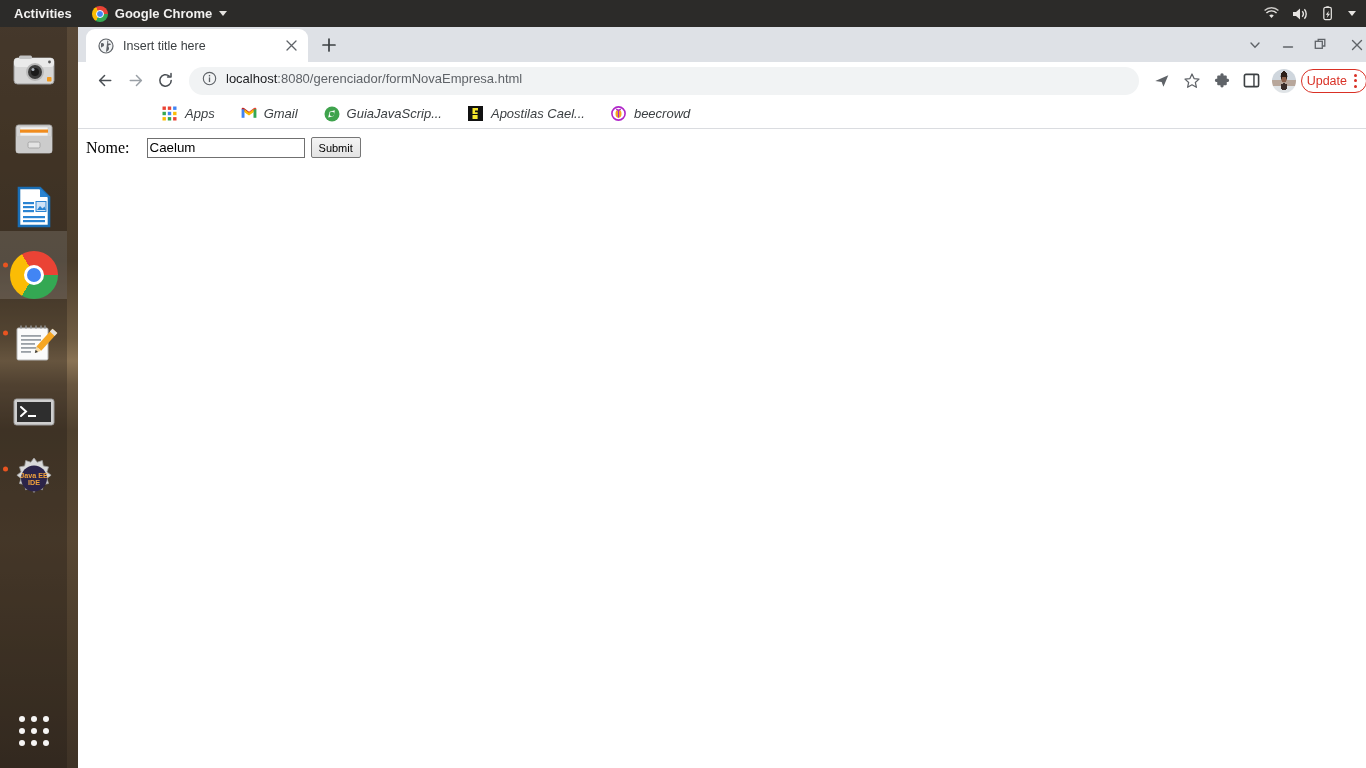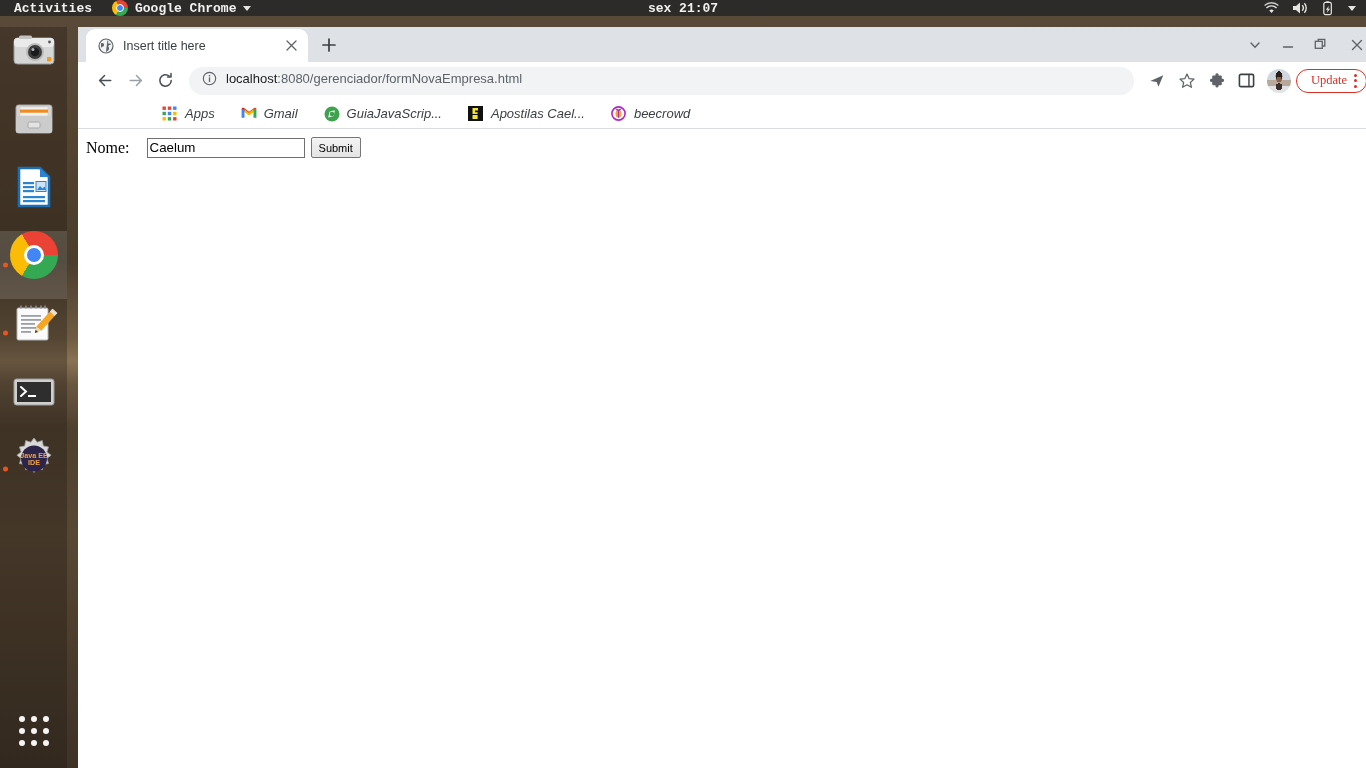--- a/index.html
+++ b/index.html
@@ -20,27 +20,26 @@
     background:
       linear-gradient(to bottom,
         #5a4a39 0%, #53432f 18%, #4b3d2c 34%,
         #6f5c42 44%, #8a7354 47%, #6a5740 50%,
         #4e402e 56%, #584733 70%, #4a3c2b 86%, #3e3226 100%);
   }
 
   
   #topbar {
     position: absolute; top: 0; left: 0;
-    width: 1366px; height: 16px;
+    width: 1366px; height: 27px;
     background: #2c2b29;
     color: #ffffff;
     display: flex; align-items: center;
     font-size: 13px; font-weight: bold;
     z-index: 50;
-    font-family: Liberation Mono, monospace;
   }
   #topbar .activities {
     padding: 0 12px 0 14px;
     line-height: 27px;
     color: #f2f1f0;
     cursor: pointer;
   }
   #topbar .appmenu {
     display: flex; align-items: center; gap: 7px;
     padding: 0 8px; color: #f2f1f0; cursor: pointer;
@@ -76,21 +75,21 @@
   
   #dock {
     position: absolute; left: 0; top: 27px;
     width: 67px; height: 741px;
     background: rgba(28,23,20,0.32);
     z-index: 40;
   }
   .dock-item {
     position: relative;
     width: 67px; height: 68px;
-    display: flex; align-items: flex-start; justify-content: center;
+    display: flex; align-items: flex-end; justify-content: center;
     cursor: pointer;
   }
   .dock-item.running::before {
     content: ""; position: absolute; left: 3px; top: 50%;
     transform: translateY(-50%);
     width: 5px; height: 5px; border-radius: 50%;
     background: #e95420;
   }
   .dock-item.active { background: rgba(255,255,255,0.14); }
   .dock-icon { width: 48px; height: 48px; position: relative; }
@@ -192,22 +191,22 @@
     background:
       radial-gradient(circle at 50% 74%, #3b2e2a 0 16%, transparent 16%),
       radial-gradient(ellipse at 50% 44%, #8a5f4a 0 15%, transparent 16%),
       radial-gradient(ellipse at 50% 30%, #2a1d18 0 20%, transparent 21%),
       linear-gradient(to bottom, #cfd6dd 0 46%, #b8a79b 46% 70%, #dfe3e6 70% 100%);
     cursor: pointer; overflow: hidden;
   }
   #update-pill {
     height: 24px; border: 1px solid #d93025; border-radius: 13px;
     display: flex; align-items: center; gap: 3px;
-    padding: 0 5px 0 14px; color: #d93025;
-    font-size: 12.5px; cursor: pointer; flex: none; font-family: Liberation Serif, serif;
+    padding: 0 5px 0 5px; color: #d93025;
+    font-size: 12.5px; cursor: pointer; flex: none;
   }
   .kebab { display: flex; flex-direction: column; gap: 2.5px; padding: 0 4px; }
   .kebab i { width: 3px; height: 3px; border-radius: 50%; background: #d93025; display: block; }
 
   
   #bookmarks {
     height: 30px; background: #ffffff;
     border-bottom: 1px solid #dadce0;
     display: flex; align-items: center;
     padding: 0 10px 0 76px; gap: 0; flex: none; font-style: italic;
@@ -264,21 +263,20 @@
   <div class="appmenu">
     <span class="chrome-logo" style="width:16px;height:16px;">
       <span class="q1"></span>
         <span class="q2"></span>
         <span class="q3"></span>
       <span class="center" style="left:4px;top:4px;width:8px;height:8px;border-width:1.5px;"></span>
     </span>
     <span>Google Chrome</span>
     <span class="tri-down"></span>
   </div>
-  <div class="clock">sex 21:07</div>
   <div class="tray">
     <span>
       <svg width="15" height="13" viewBox="0 0 16 13">
         <path d="M8 11.4 L5.6 8.6 A3.6 3.6 0 0 1 10.4 8.6 Z" fill="#e6e4e1"></path>
         <path d="M2.6 6.0 A7.6 7.6 0 0 1 13.4 6.0" stroke="#e6e4e1" stroke-width="1.5" fill="none"></path>
         <path d="M0.6 3.4 A10.6 10.6 0 0 1 15.4 3.4" stroke="#e6e4e1" stroke-width="1.4" fill="none" opacity="0.85"></path>
       </svg>
     </span>
     <span>
       <svg width="17" height="14" viewBox="0 0 17 14">

